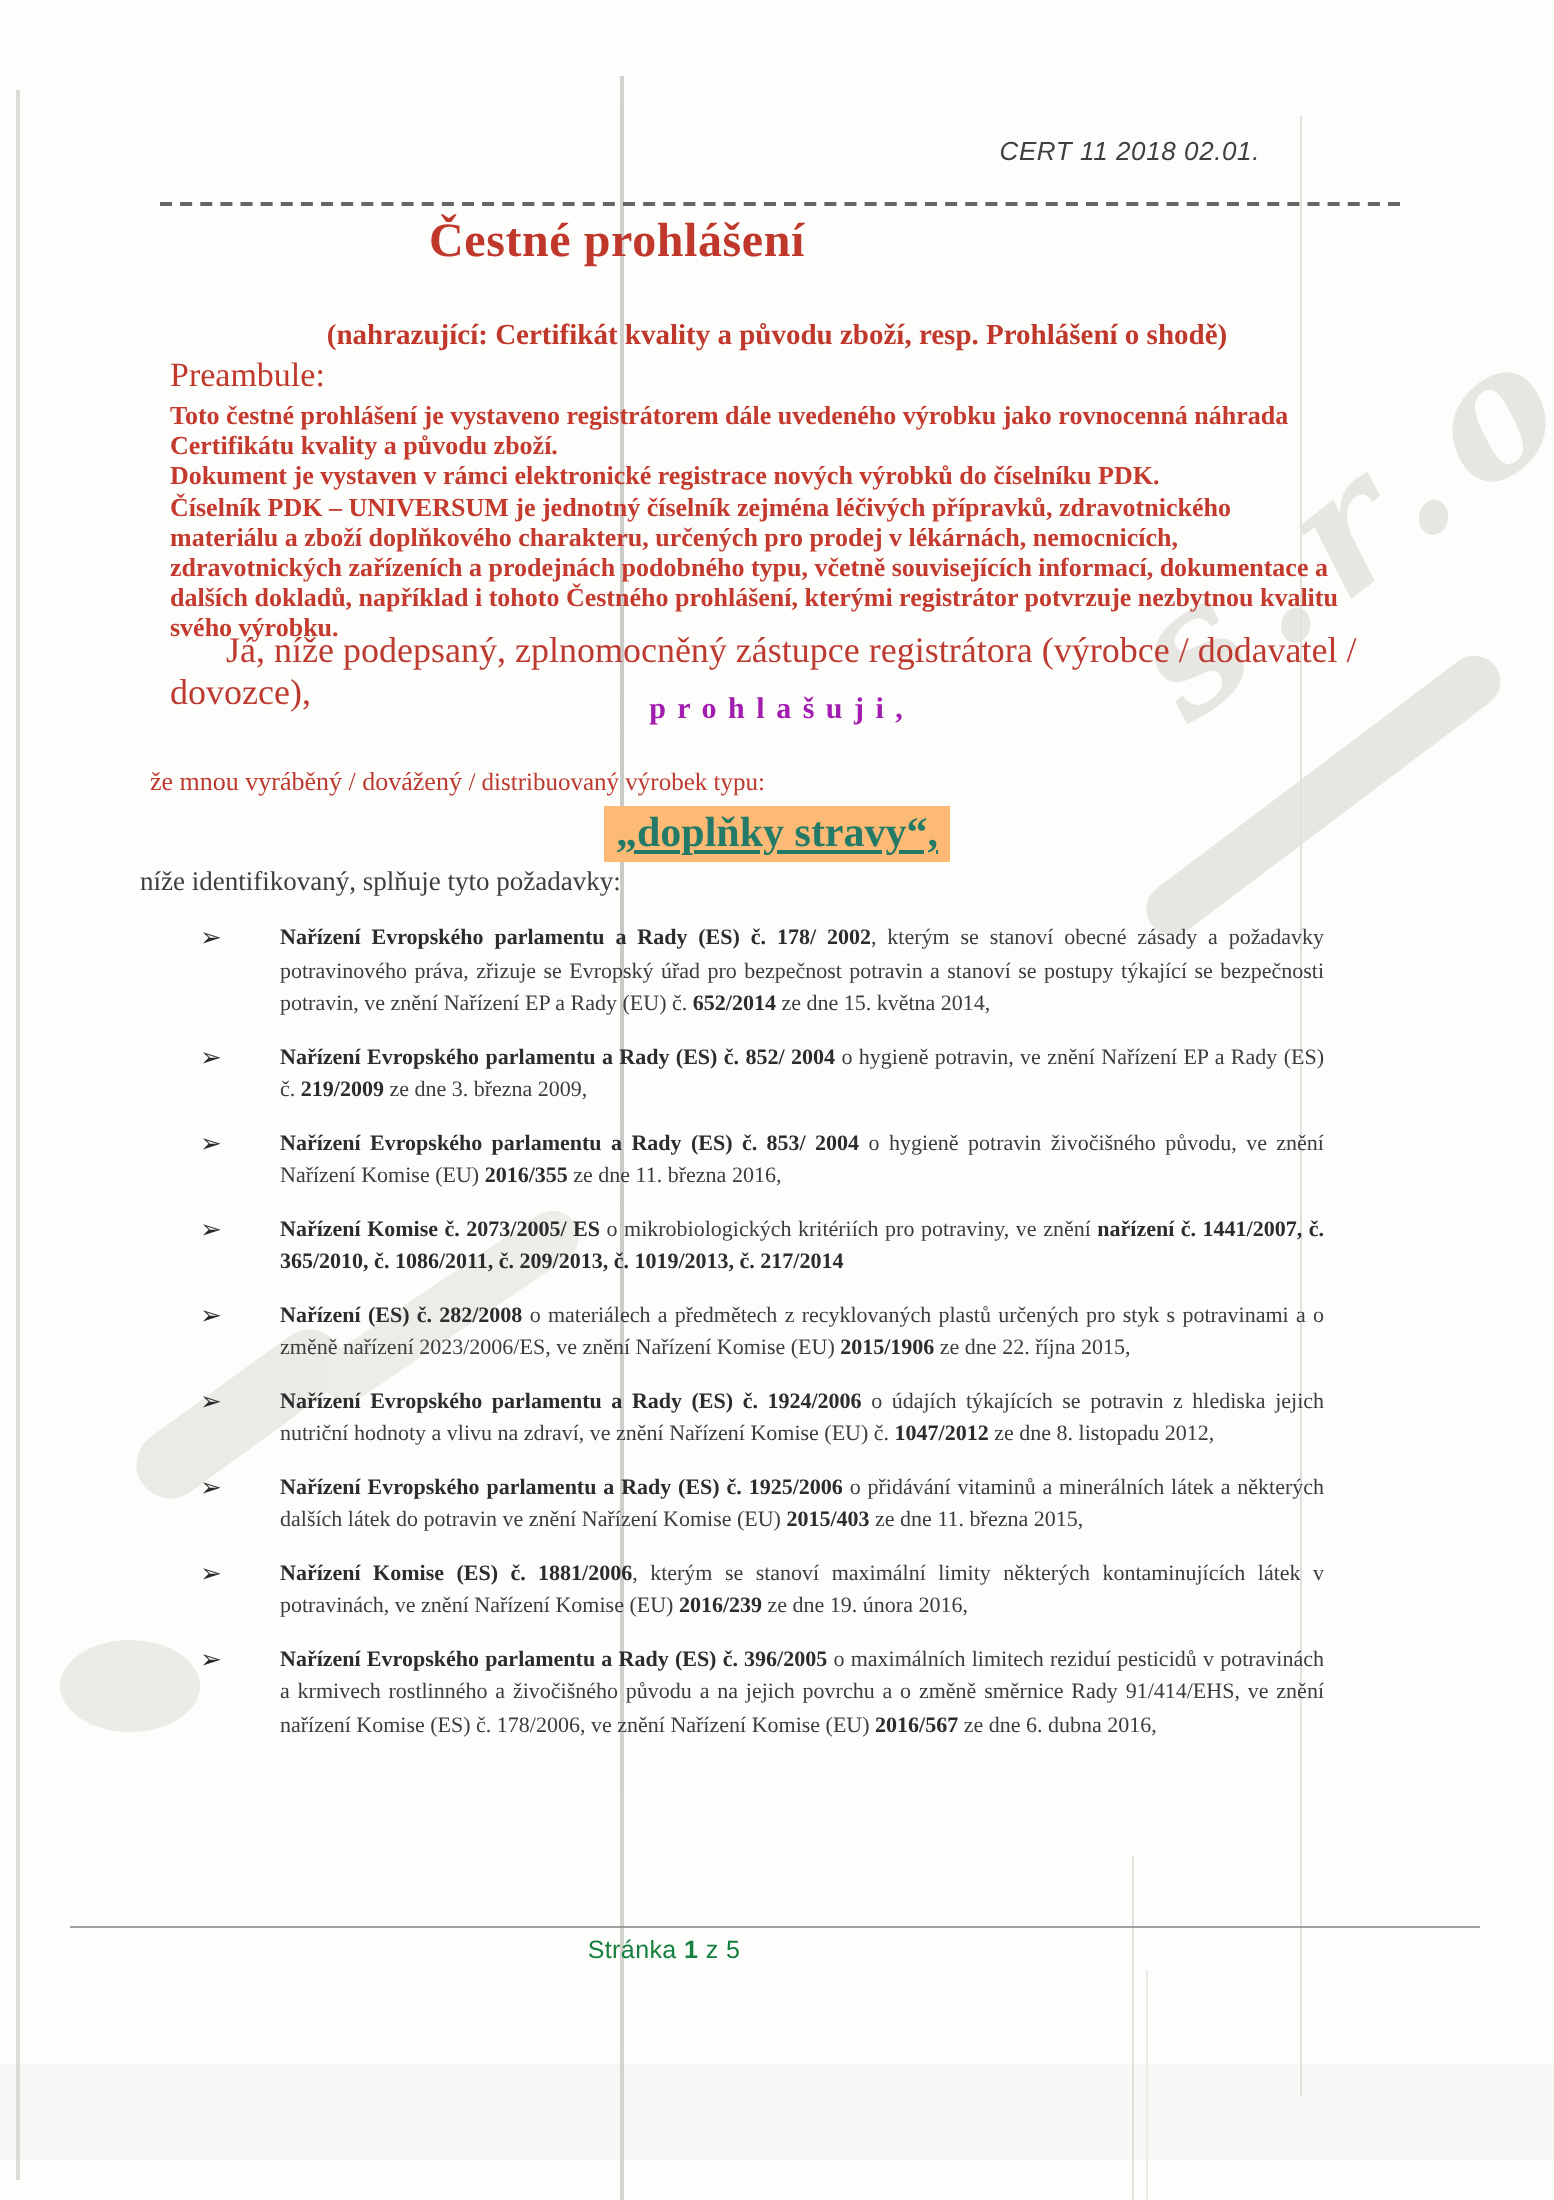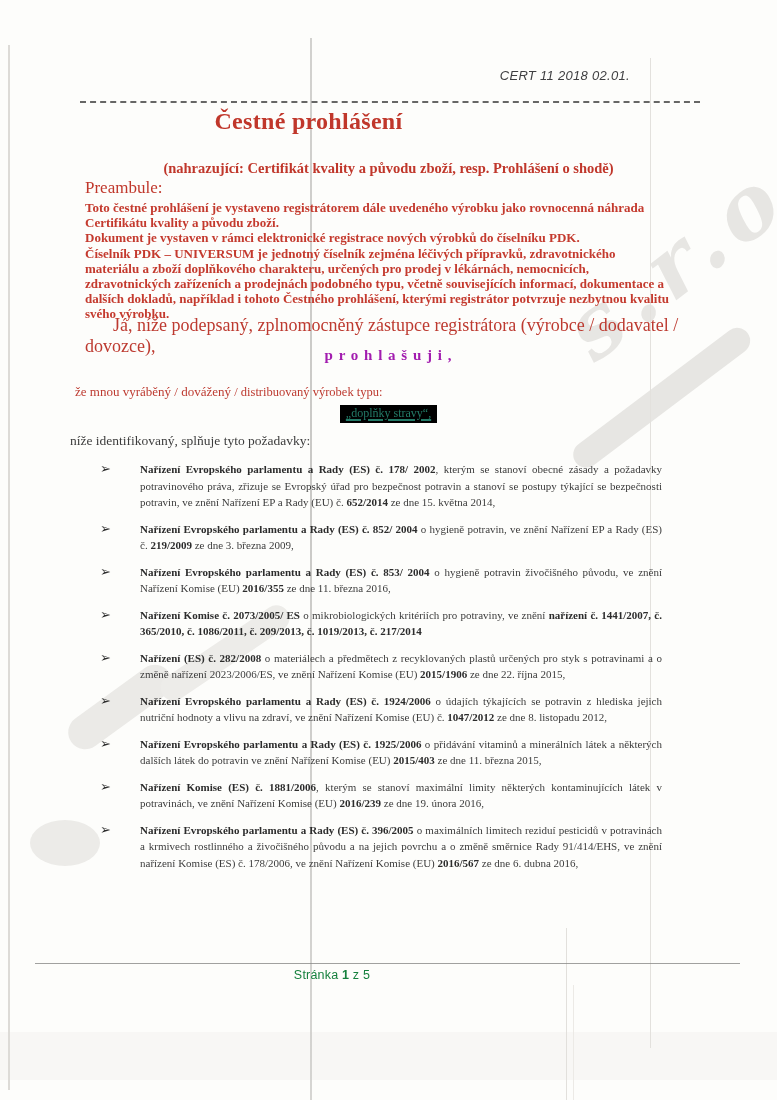--- a/index.html
+++ b/index.html
@@ -77,22 +77,22 @@
   }
   .product-line{
     position:absolute;top:382px;left:75px;width:620px;color:#bd3a30;
   }
   .product-line .main{font-size:13px;}
   .product-line .sub{font-size:12.5px;}
   .product-type-wrap{
     position:absolute;top:403px;left:0;width:777px;text-align:center;
   }
   .product-type{
-    display:inline-block;background:#000000;padding:1px 6px 2px 6px;
-    color:#237a67;font-weight:normal;font-size:12px;text-decoration:underline;
+    display:inline-block;background:#fdba74;padding:1px 6px 2px 6px;
+    color:#237a67;font-weight:bold;font-size:21px;text-decoration:underline;
     text-decoration-thickness:2px;text-underline-offset:2px;
   }
   .decl-outro{
     position:absolute;top:433px;left:70px;width:600px;
     color:#3d3d3d;font-size:13.5px;
   }
 
   
   .req-list{
     position:absolute;top:461px;left:100px;width:562px;

